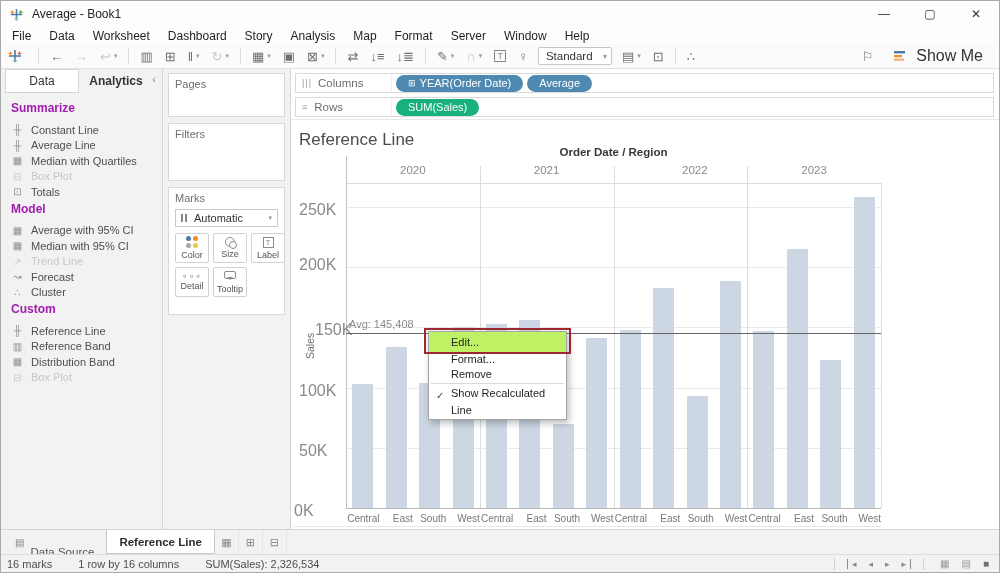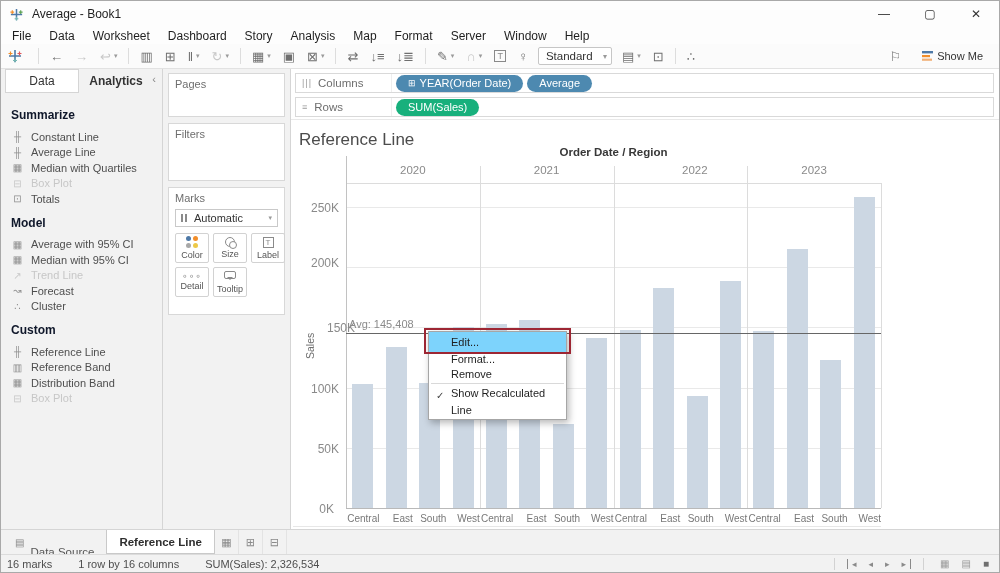--- a/index.html
+++ b/index.html
@@ -19,33 +19,33 @@
   
   .toolbar{height:25px;display:flex;align-items:center;background:#fbfbfb;border-bottom:1px solid #e2e2e2;padding:0 6px;flex:none}
   .tb-btn{display:inline-flex;align-items:center;gap:1px;font-size:13px;color:#6f6f6f;padding:0 6px;height:20px;cursor:default}
   .tb-btn .glyph{font-size:13px;line-height:1}
   .tb-btn.disabled{color:#c8c8c8}
   .tb-caret{font-size:7px;color:#9a9a9a;margin-left:2px}
   .tb-sep{width:1px;height:16px;background:#ddd;margin:0 5px}
   .fit-select{display:flex;align-items:center;justify-content:space-between;width:74px;height:18px;border:1px solid #c6c6c6;border-radius:2px;background:#fff;font-size:11.5px;color:#333;padding:0 4px 0 7px;margin:0 4px}
   .fit-select .tb-caret{font-size:8px}
   .tb-right{margin-left:auto;display:flex;align-items:center;gap:14px;padding-right:10px}
-  .showme{display:flex;align-items:center;gap:3px;font-size:11px;color:#333}
+  .showme{display:flex;align-items:center;gap:10px;font-size:16px;color:#333}
   .boxT{display:inline-block;width:12px;height:12px;border:1px solid #8a8a8a;font-size:9px;line-height:11px;text-align:center;color:#8a8a8a}
 
   
   .main{flex:1;display:flex;min-height:0}
   .sidebar{width:162px;background:#f2f2f2;border-right:1px solid #d5d5d5;flex:none;font-size:11px}
   .sb-tabs{height:24px;display:flex;align-items:stretch;padding-left:4px;position:relative}
   .sb-tab{display:flex;align-items:center;justify-content:center;width:74px;font-size:12px;color:#333;cursor:default}
   .sb-tab.inactive{background:#fff;border:1px solid #d5d5d5}
   .sb-tab.active{font-weight:bold}
   .sb-collapse{position:absolute;right:6px;top:4px;color:#8a8a8a;font-size:11px}
   .sb-body{padding:6px 0 0 10px}
-  .sec-title{font-size:12px;font-weight:bold;color:#0f172a;margin:9px 0 7px}
+  .sec-title{font-size:12px;font-weight:bold;color:#a21caf;margin:2px 0 7px}
   .pane-item{display:flex;align-items:center;gap:7px;height:15.5px;color:#4e4e4e;cursor:default}
   .pane-item .pi-icon{width:13px;text-align:center;color:#8f8f8f;font-size:10px}
   .pane-item.disabled,.pane-item.disabled .pi-icon{color:#c7c7c7}
 
   .midpanel{width:128px;background:#f2f2f2;border-right:1px solid #d5d5d5;flex:none;padding:4px 5px;font-size:11px}
   .card{background:#fff;border:1px solid #d8d8d8;padding:4px 6px;color:#6e6e6e;margin-bottom:6px}
   .card-pages{height:44px}
   .card-filters{height:58px}
   .card-marks{height:128px;color:#444}
   .marks-title{color:#6e6e6e;margin-bottom:5px}
@@ -82,31 +82,31 @@
   .sheet-title{left:8px;top:10px;font-size:17px;color:#4c4c4c}
   .col-header{font-size:11.5px;font-weight:bold;color:#383838;text-align:center}
   .year-label{font-size:11.5px;color:#8a8a8a;text-align:center}
   .gridline{height:1px;background:#e9e9e9}
   .vsep{width:1px;background:#dcdcdc}
   .axisline{width:1px;background:#c2c2c2}
   .baseline{height:1px;background:#b9b9b9}
   .panetop{height:1px;background:#dcdcdc}
   .paneright{width:1px;background:#dcdcdc}
   .subline{height:1px;background:#e7e7e7}
-  .ytick{font-size:12px;color:#8a8a8a;text-align:right;width:40px}
+  .ytick{font-size:16px;color:#8a8a8a;width:40px}
   .ylab{font-size:10.5px;color:#6e6e6e;transform:rotate(-90deg);transform-origin:center}
   .bar{background:#ccd7e3}
   .xlab{font-size:10px;color:#787878;text-align:right;white-space:nowrap}
   .refline{height:1.5px;background:#666;z-index:3}
   .reflabel{font-size:11px;color:#8a8a8a;z-index:3}
 
   .ctxmenu{left:137px;top:211px;width:139px;background:#fff;border:1px solid #a6a6a6;box-shadow:2px 3px 7px rgba(0,0,0,.28);z-index:10;position:absolute}
   .ctxmenu *{position:static}
   .ctx-item{display:block;font-size:11px;color:#1f1f1f;padding-left:22px;position:relative;cursor:default}
-  .ctx-item.hl{background:#7dd3fc}
+  .ctx-item.hl{background:#bef264}
   .ctx-check{position:absolute;left:7px;top:2px;font-size:10px;color:#444}
   .ctx-div{height:1px;background:#d9d9d9;margin:1px 2px}
   .red-annot{left:133px;top:208px;width:147px;height:26px;border:2px solid #9d2633;z-index:12;pointer-events:none}
 
   
   .tabsbar{height:25px;background:#f2f2f2;border-top:1px solid #d5d5d5;display:flex;align-items:stretch;padding-left:2px;flex:none}
   .sheettab{display:flex;align-items:center;gap:6px;padding:0 12px;font-size:11.5px;color:#555;cursor:default}
   .sheettab .ticon{color:#8a8a8a;font-size:10px}
   .sheettab.active{background:#fff;border:1px solid #c9c9c9;border-top:none;font-weight:bold;color:#2e2e2e}
   .newtab{width:24px;display:flex;align-items:center;justify-content:center;color:#8a8a8a;font-size:11px;border-right:1px solid #e3e3e3;cursor:default}

